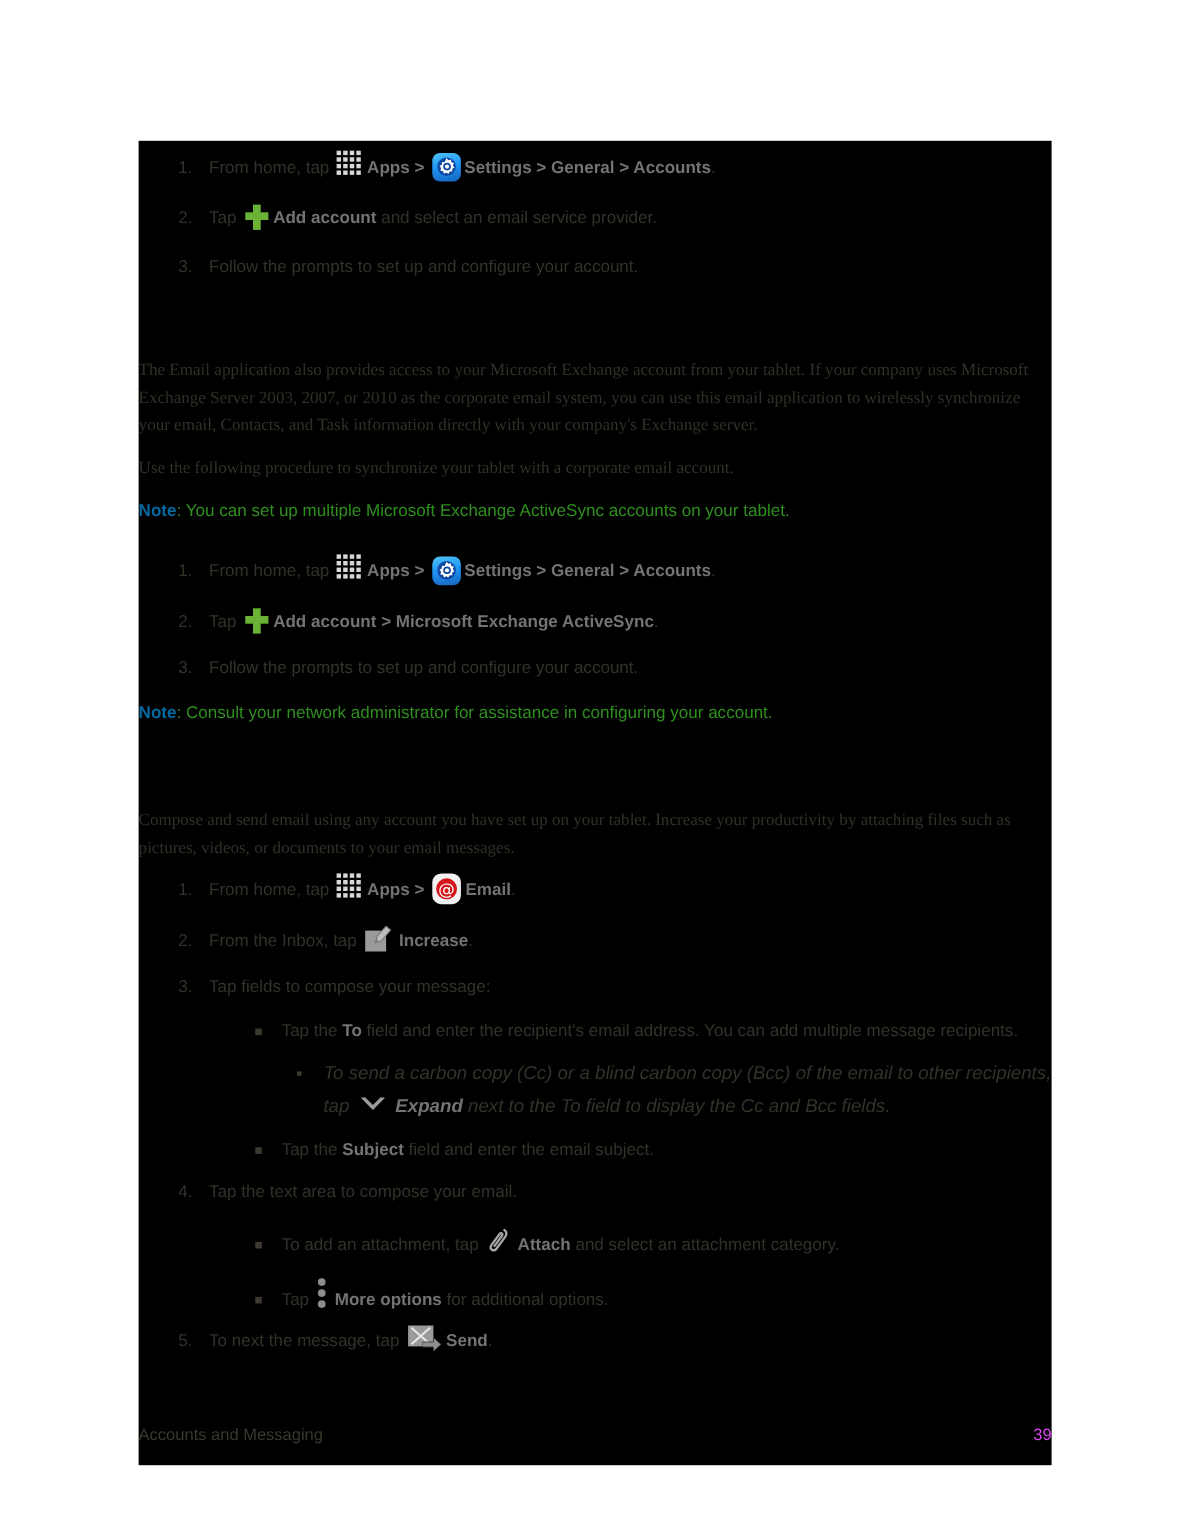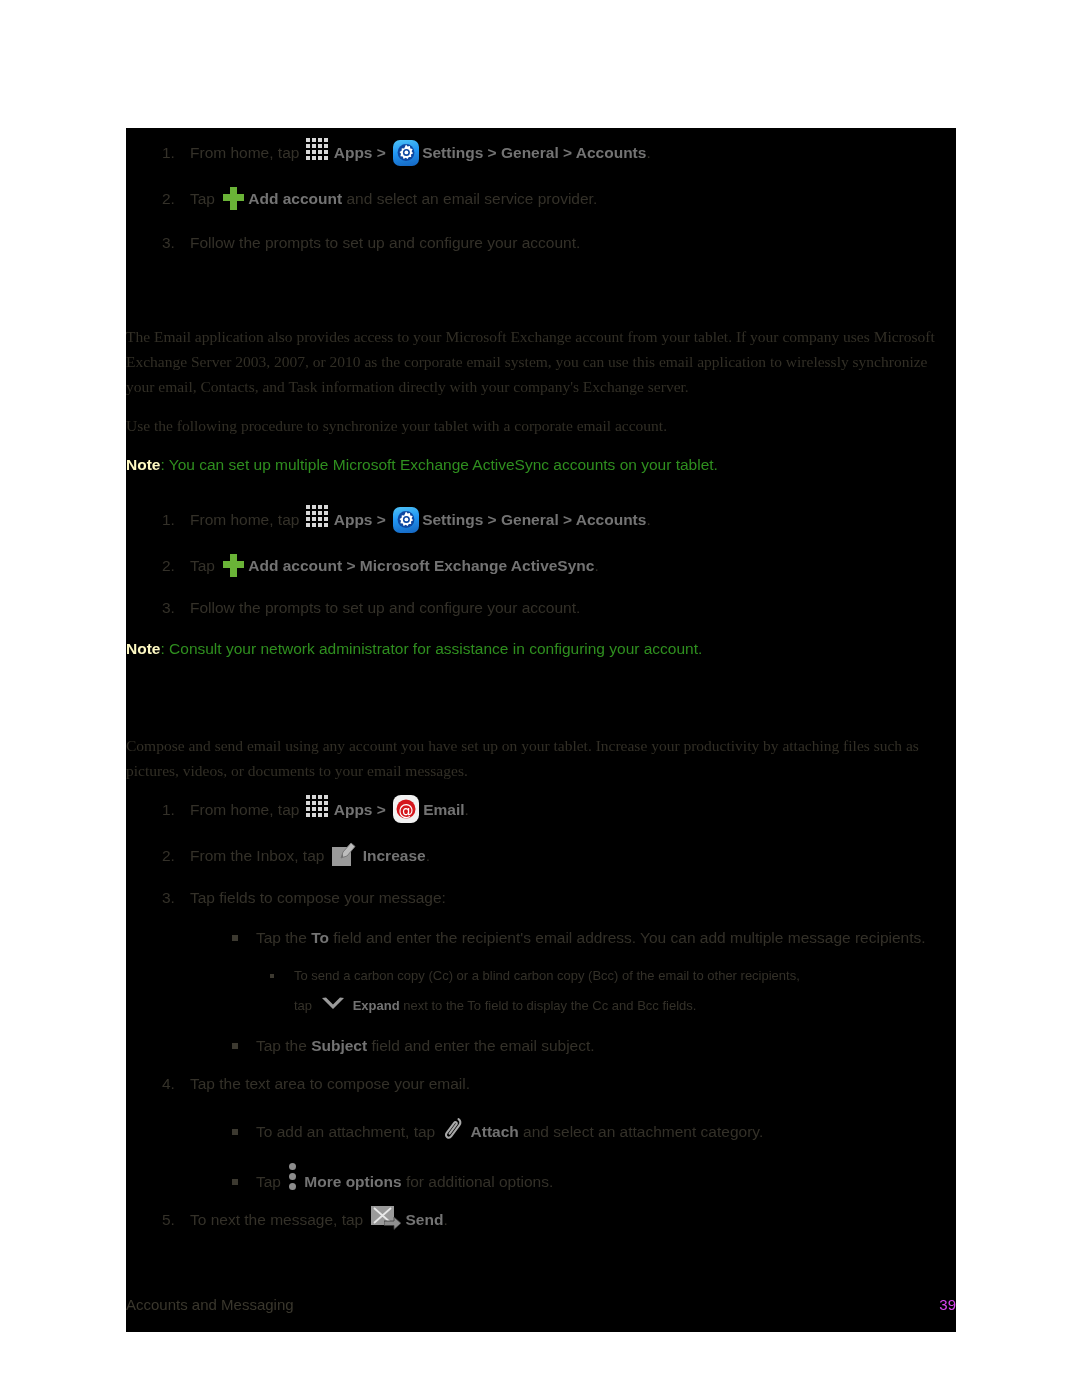--- a/index.html
+++ b/index.html
@@ -38,21 +38,21 @@
     width: 826px;
     font-family: Liberation Serif, serif;
   }
 
   .note {
     color: #2f8f1f;
     font-size: 15.5px;
     line-height: 25px;
     margin: 0 0 10px 0;
   }
-  .note b { color: #fef9c3; }
+  .note b { color: #0369a1; }
 
   ol.steps {
     margin: 0;
     padding: 0;
     list-style: none;
     counter-reset: stepcount;
   }
   ol.steps > li {
     position: relative;
     padding-left: 64px;
@@ -92,22 +92,23 @@
     background: #3c3930;
   }
   ul.sub2 {
     margin: 10px 0 10px 0;
   }
   ul.sub2 > li {
     position: relative;
     padding-left: 38px;
     margin: 0 0 6px 0;
     color: #343129;
-    font-size: 13px;
+    font-size: 17px;
     line-height: 30px;
+    font-style: italic;
   }
   ul.sub2 > li > .bullet {
     position: absolute;
     left: 14px;
     top: 13px;
     width: 4px;
     height: 4px;
     background: #3c3930;
   }
 

